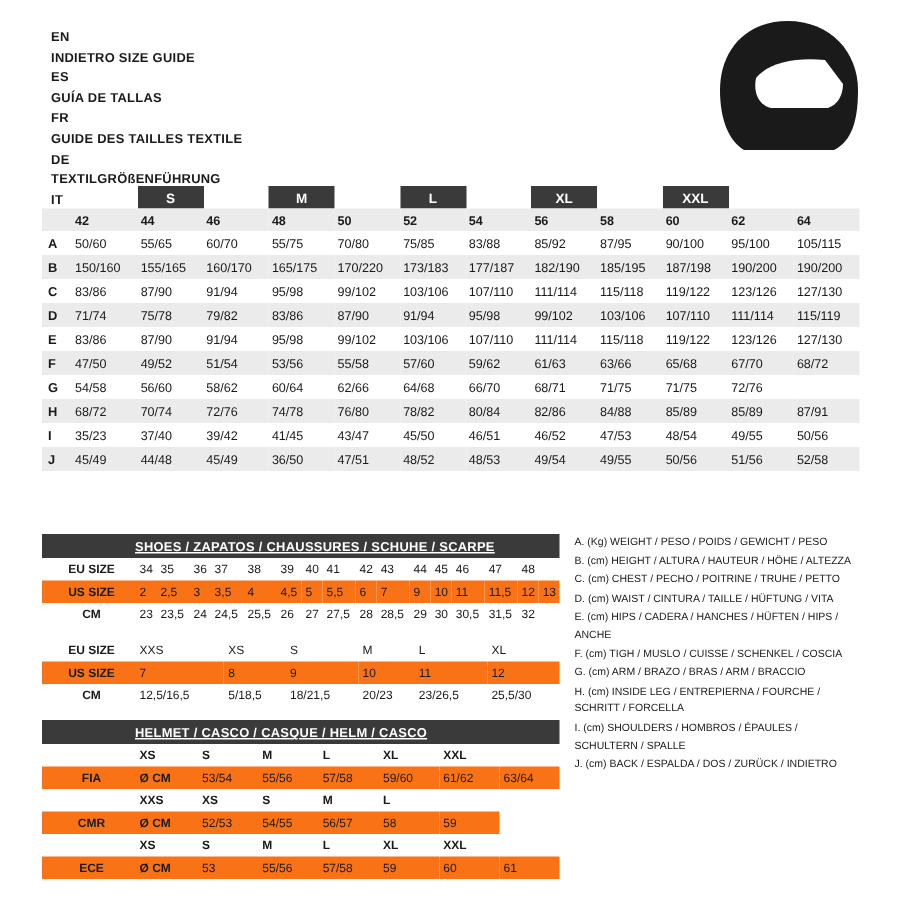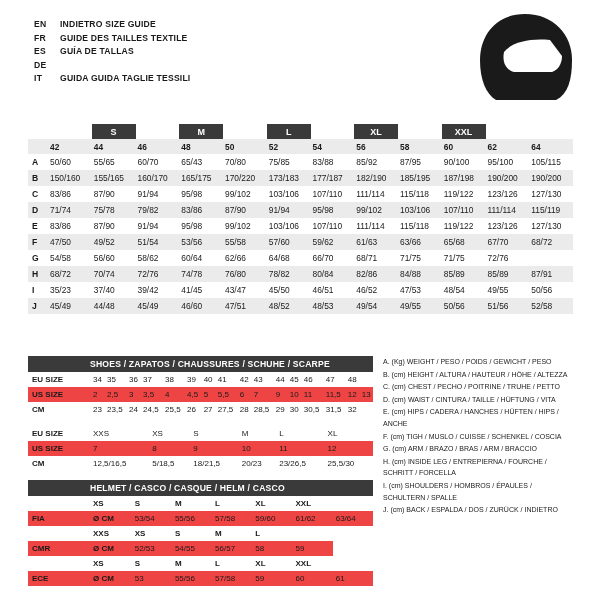--- a/index.html
+++ b/index.html
@@ -7,21 +7,21 @@
     width:600px;height:600px;
     background:#ffffff;
     font-family:"Liberation Sans", sans-serif;
     color:#1a1a1a;
     overflow:hidden;
   }
   .page{position:relative;width:600px;height:600px;}
 
   
   .langs{position:absolute;left:34px;top:18px;font-size:8.6px;line-height:13.6px;}
-  .langrow{display:flex;}
+  .langrow{display:flex;flex-direction:column;}
   .langcode{width:26px;font-weight:bold;letter-spacing:.3px;}
   .langtext{font-weight:bold;letter-spacing:.2px;}
 
   .helmet{position:absolute;left:470px;top:8px;width:110px;height:100px;}
 
   
   .maintable{position:absolute;left:28px;top:124px;width:545px;}
   .maintable table{border-collapse:collapse;width:100%;font-size:8.4px;}
   .maintable td{padding:0;height:16px;vertical-align:middle;white-space:nowrap;}
   .grpband td{height:15px;font-weight:bold;color:#fff;text-align:center;font-size:9px;}
@@ -35,50 +35,51 @@
   .numhdr td{background:#ebebeb;height:15px;}
 
   
   .lower{position:absolute;left:28px;top:356px;width:545px;display:flex;gap:10px;}
   .leftcol{width:345px;}
   .rightcol{width:190px;font-size:7px;line-height:11.6px;}
   .rightcol div{margin-bottom:1px;}
 
   .secttitle{
     background:#3a3a3a;color:#fff;font-weight:bold;font-size:8.6px;
-    padding:3px 16px 3px 62px;letter-spacing:.2px;
+    padding:3px 16px 3px 62px;letter-spacing:.2px;text-decoration:underline;
   }
   .subtable{width:100%;border-collapse:collapse;font-size:8px;}
   .subtable td{height:15px;padding:0;white-space:nowrap;}
-  .subtable td.lbl{width:58px;font-weight:bold;padding-left:4px;font-size:8px;}
-  .subtable tr.shade td{background:#ef4444;}
+  .subtable td.lbl{width:58px;font-weight:bold;padding-left:4px;font-size:8px;text-align:center;}
+  .subtable tr.shade td{background:#f97316;}
   .subtable tr.plain td{background:#ffffff;}
   .subtable td.val{padding-left:3px;}
   .spacer{height:9px;}
 </style>
 </head>
 <body>
 
 <div class="page">
 
   <div class="langs">
     <div class="langrow">
       <span class="langcode">EN</span>
       <span class="langtext">INDIETRO SIZE GUIDE</span>
     </div>
     <div class="langrow">
+      <span class="langcode">ES</span>
+      <span class="langtext">GUÍA DE TALLAS</span>
+    </div>
+    <div class="langrow">
       <span class="langcode">FR</span>
       <span class="langtext">GUIDE DES TAILLES TEXTILE</span>
     </div>
     <div class="langrow">
-      <span class="langcode">ES</span>
-      <span class="langtext">GUÍA DE TALLAS</span>
-    </div>
-    <div class="langrow">
       <span class="langcode">DE</span>
+      <span class="langtext">TEXTILGRÖßENFÜHRUNG</span>
     </div>
     <div class="langrow">
       <span class="langcode">IT</span>
       <span class="langtext">GUIDA GUIDA TAGLIE TESSILI</span>
     </div>
   </div>
 
   <div class="helmet">
     <svg width="110" height="100" viewBox="0 0 110 100">
       <path d="M55 6 C26 6 10 27 10 52 C10 72 16 86 26 92 L86 92 C98 86 102 72 102 52 C102 27 84 6 55 6 Z" fill="#1a1a1a"></path>
@@ -117,21 +118,21 @@
             <td class="colnum">58</td>
             <td class="colnum">60</td>
             <td class="colnum">62</td>
             <td class="colnum">64</td>
           </tr>
           <tr class="plain">
             <td class="rowlabel">A</td>
             <td class="cell">50/60</td>
             <td class="cell">55/65</td>
             <td class="cell">60/70</td>
-            <td class="cell">65/43</td>
+            <td class="cell">55/75</td>
             <td class="cell">70/80</td>
             <td class="cell">75/85</td>
             <td class="cell">83/88</td>
             <td class="cell">85/92</td>
             <td class="cell">87/95</td>
             <td class="cell">90/100</td>
             <td class="cell">95/100</td>
             <td class="cell">105/115</td>
           </tr>
           <tr class="shade">
@@ -252,21 +253,21 @@
             <td class="cell">47/53</td>
             <td class="cell">48/54</td>
             <td class="cell">49/55</td>
             <td class="cell">50/56</td>
           </tr>
           <tr class="shade">
             <td class="rowlabel">J</td>
             <td class="cell">45/49</td>
             <td class="cell">44/48</td>
             <td class="cell">45/49</td>
-            <td class="cell">46/60</td>
+            <td class="cell">36/50</td>
             <td class="cell">47/51</td>
             <td class="cell">48/52</td>
             <td class="cell">48/53</td>
             <td class="cell">49/54</td>
             <td class="cell">49/55</td>
             <td class="cell">50/56</td>
             <td class="cell">51/56</td>
             <td class="cell">52/58</td>
           </tr>
         </tbody>

